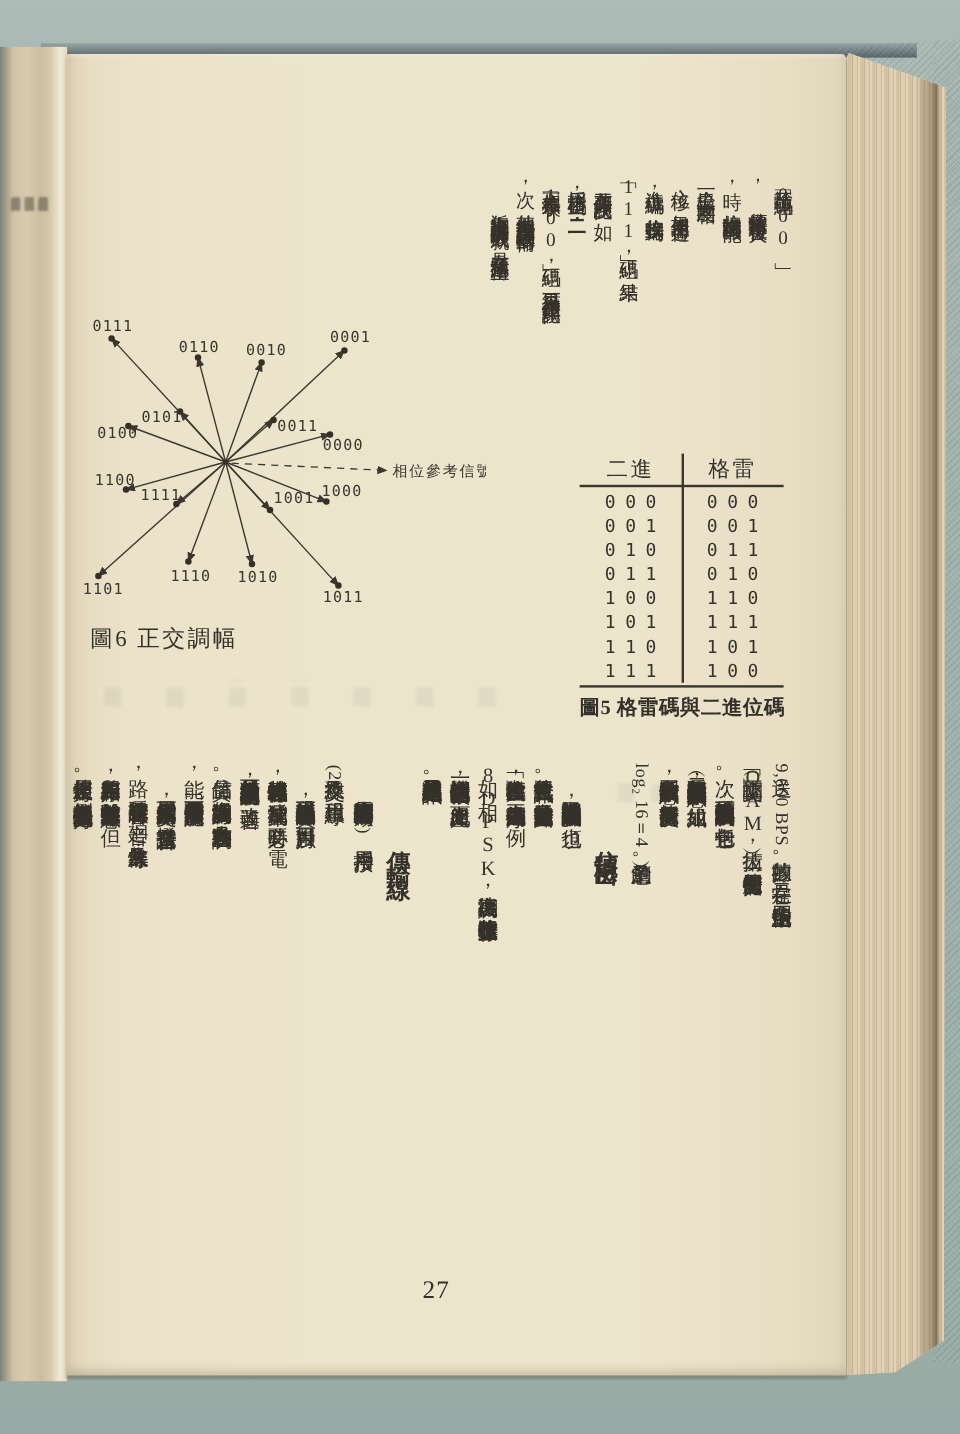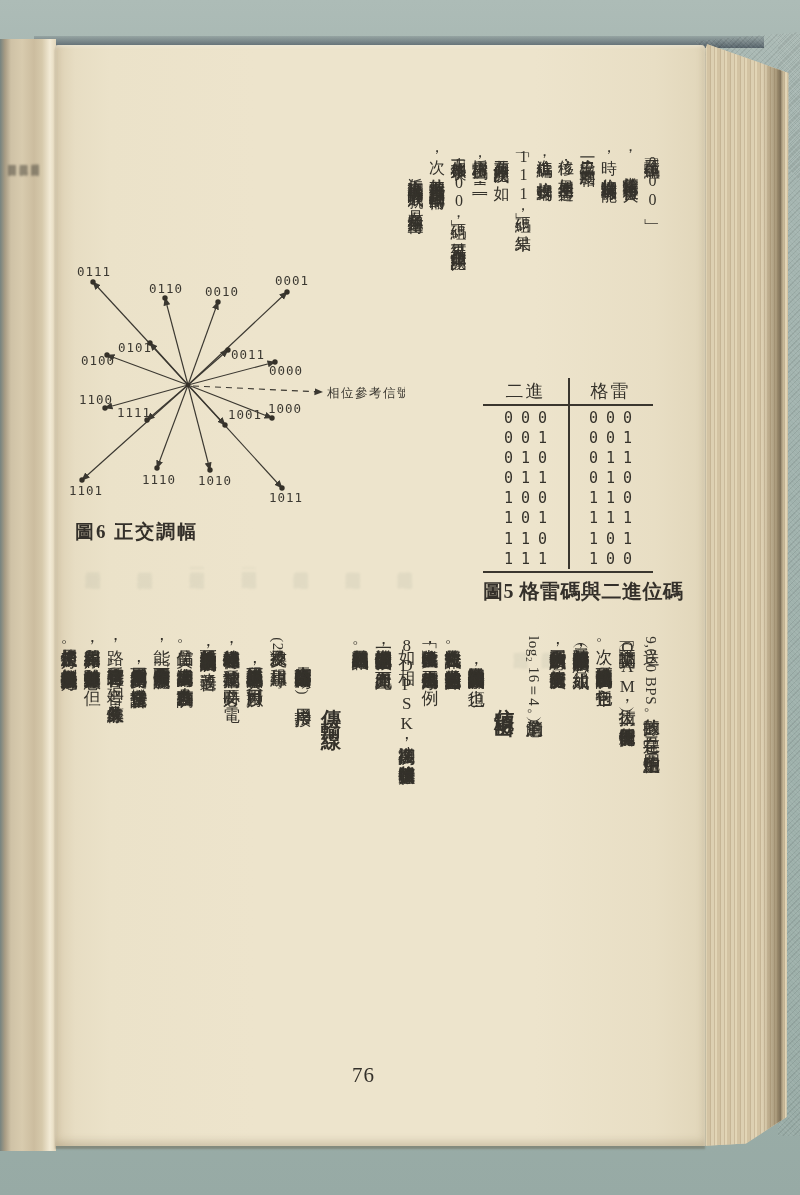--- a/index.html
+++ b/index.html
@@ -46,30 +46,30 @@
   .vhead.len4{letter-spacing:3px;}
   .ind{padding-top:17.5px;}
   .rot{text-orientation:mixed;font-size:15px;letter-spacing:.5px;}
   
   #fig6svg{position:absolute;left:0;top:200px;}
   .fl{stroke:#3b3831;stroke-width:1.15;}
   .frl{stroke:#3b3831;stroke-width:1.1;stroke-dasharray:6,5;}
   .fdot{fill:#343028;}
   .flabel{font-family:"DejaVu Sans Mono",monospace;font-size:12.5px;fill:#3b3831;letter-spacing:1px;}
   .fref{font-family:"Liberation Serif",serif;font-size:12.5px;fill:#3b3831;letter-spacing:1.5px;}
-  .fig6-caption{position:absolute;left:20px;top:474px;font-size:19px;font-weight:bold;letter-spacing:2px;color:#34302a;}
+  .fig6-caption{position:absolute;left:20px;top:474px;font-size:19px;font-weight:normal;letter-spacing:2px;color:#34302a;}
   
   .tbl{position:absolute;left:428px;top:333px;width:170px;color:#35322b;}
   .tbl-head{display:flex;height:26px;align-items:center;border-bottom:2px solid #3a362e;font-size:18px;}
   .tbl-head span{flex:1;text-align:center;letter-spacing:2px;}
   .tbl-div{position:absolute;left:85px;top:0;width:2px;height:191px;background:#3a362e;}
   .tbl-rows{border-bottom:2px solid #3a362e;padding:2px 0;}
   .trow{display:flex;height:20.1px;line-height:20.1px;font-family:"DejaVu Sans Mono",monospace;font-size:15px;}
   .trow span{flex:1;text-align:center;letter-spacing:8px;padding-left:8px;}
-  .tbl-caption{margin-top:5px;font-size:20px;font-weight:bold;letter-spacing:.5px;white-space:nowrap;text-align:center;color:#34302a;}
+  .tbl-caption{margin-top:5px;font-size:17px;font-weight:bold;letter-spacing:.5px;white-space:nowrap;text-align:center;color:#34302a;}
   
   .page-num{position:absolute;left:297px;top:1018px;font-size:21px;letter-spacing:1px;color:#34302a;}
   .ghost{position:absolute;writing-mode:vertical-rl;text-orientation:upright;color:#6f7f72;
     opacity:.09;filter:blur(1.3px);pointer-events:none;font-size:15.5px;}
   #ghost1{left:8px;top:515px;height:535px;width:368px;}
   #ghost1 div{line-height:52px;}
   #ghost2{left:448px;top:595px;height:450px;width:60px;}
   #ghost2 div{line-height:28px;}
 </style>
 </head>
@@ -242,14 +242,14 @@
       <div class="vcol"><span>專線的衰減或相位等特性，達成某種控制。必要時，電</span></div>
       <div class="vcol"><span>信局並可對線路失眞加以補償或調整電路狀況，改善通</span></div>
       <div class="vcol"><span>信品質。但近來高速調復的本身，大多具有自動調整功</span></div>
       <div class="vcol"><span>能，而不需要電信局額外的「補償設施」。</span></div>
       <div class="vcol ind"><span>用戶亦可利用電信局的交換網路，撥接普通話音電</span></div>
       <div class="vcol"><span>路，這種話音電路含有雜音、廻音、失眞及非線性等；</span></div>
       <div class="vcol"><span>若與專線用戶相比，雖然對數據傳輸並非十分理想，但</span></div>
       <div class="vcol"><span>使用起來很方便。例如某一機構每天要向少數幾個地方</span></div>
     </div>
 
-  <div class="page-num">76</div>
+  <div class="page-num">27</div>
 </div>
 
 </body></html>

